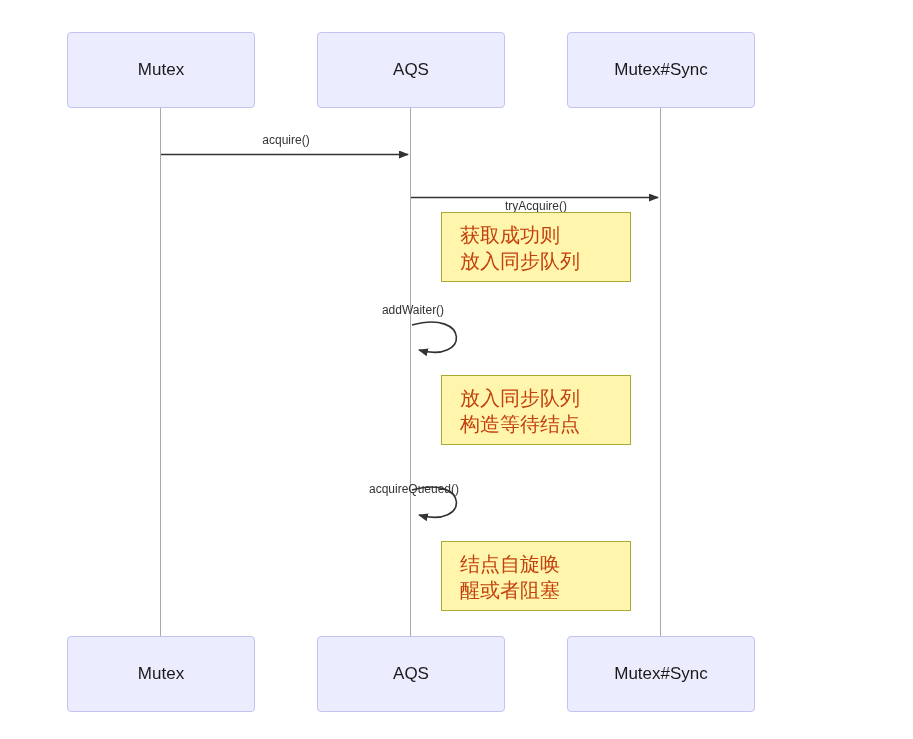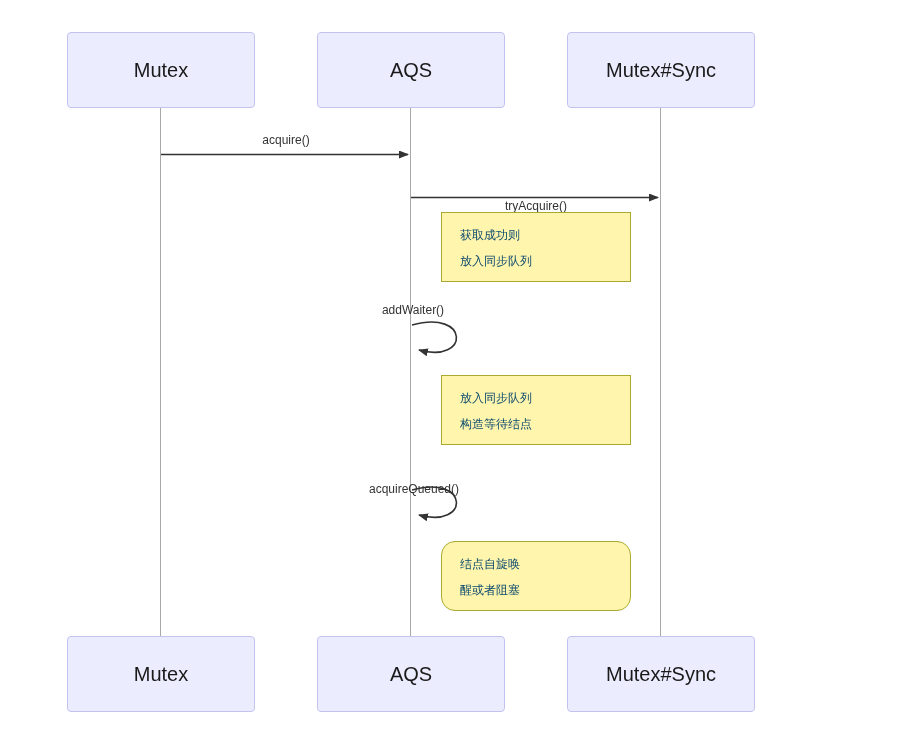--- a/index.html
+++ b/index.html
@@ -20,41 +20,41 @@
     width: 913px; height: 739px;
     pointer-events: none;
   }
   .actor-box {
     position: absolute;
     width: 188px; height: 76px;
     background: #ECECFF;
     border: 1px solid #C3C3F0;
     border-radius: 4px;
     display: flex; align-items: center; justify-content: center;
-    font-size: 20px;
+    font-size: 17px;
     color: #1a1a1a;
   }
   .msg-label {
     position: absolute;
     transform: translateX(-50%);
     font-size: 12px;
     color: #333;
     white-space: nowrap;
     line-height: 18px;
   }
   .note {
     position: absolute;
     left: 441px;
     width: 190px; height: 70px;
     background: #FFF5AD;
     border: 1px solid #AAAA33;
     padding: 9px 8px 0 18px;
-    font-size: 12px;
+    font-size: 20px;
     line-height: 26px;
-    color: #0c4a6e;
+    color: #c2410c;
   }
   .note .line { display: block; }
 </style>
 </head>
 <body>
 
 <div class="canvas">
 
   <svg class="layer" viewBox="0 0 913 739" xmlns="http://www.w3.org/2000/svg">
     <defs>
@@ -90,21 +90,21 @@
   <div class="msg-label" style="left:414px; top:480px;">acquireQueued()</div>
 
   <div class="note" style="top:212px;">
     <span class="line">获取成功则</span>
     <span class="line">放入同步队列</span>
   </div>
   <div class="note" style="top:375px;">
     <span class="line">放入同步队列</span>
     <span class="line">构造等待结点</span>
   </div>
-  <div class="note" style="top:541px;border-radius:14px;">
+  <div class="note" style="top:541px;">
     <span class="line">结点自旋唤</span>
     <span class="line">醒或者阻塞</span>
   </div>
 
   <div class="actor-box" style="left:67px; top:636px;">
     <span>Mutex</span>
   </div>
   <div class="actor-box" style="left:317px; top:636px;">
     <span>AQS</span>
   </div>

